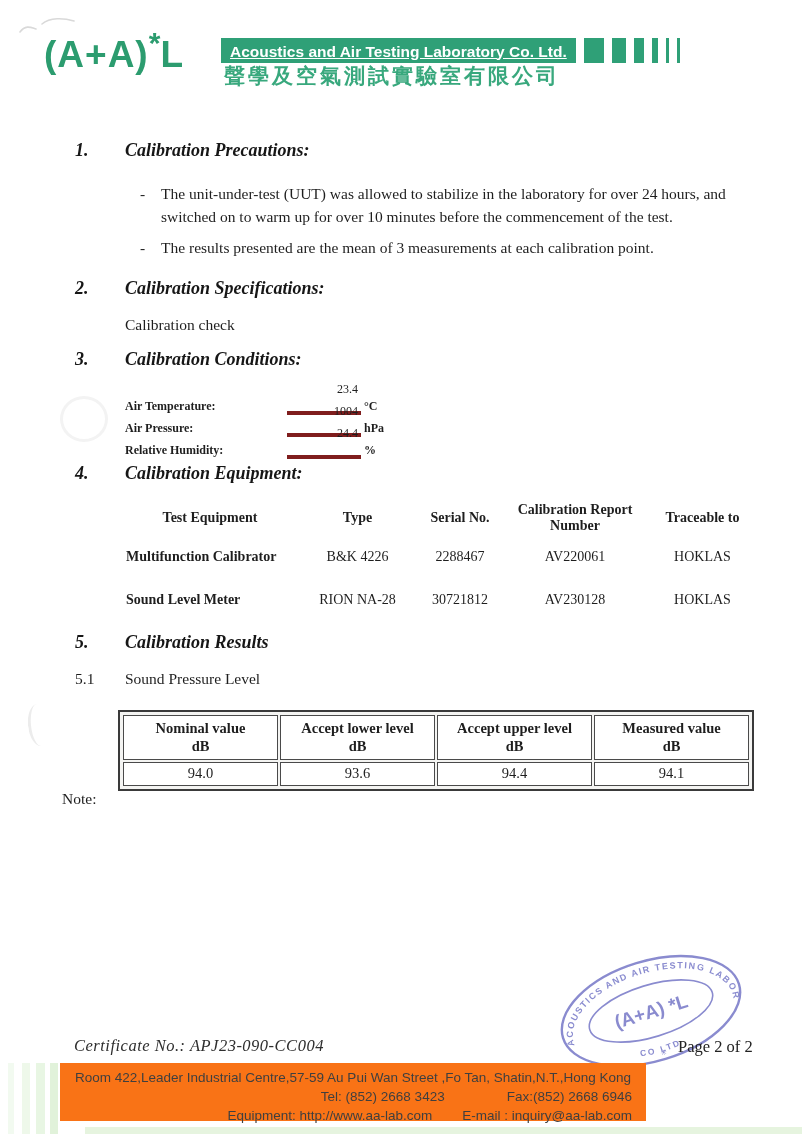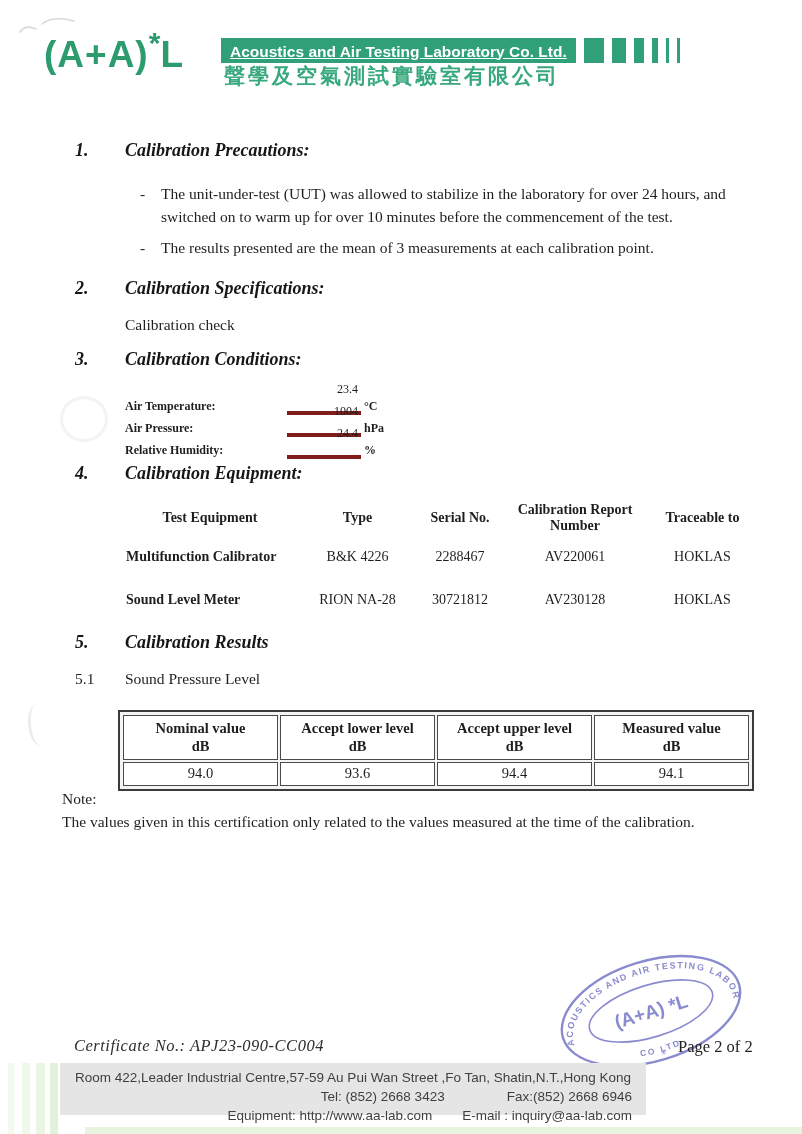--- a/index.html
+++ b/index.html
@@ -100,22 +100,22 @@
   }
   
   .stamp { position:absolute; left:553px; top:956px; transform:rotate(-17deg); opacity:.88; }
   
   .cert {
     position:absolute; left:74px; top:1036px;
     font-style:italic; font-size:16.5px; color:#2e2e2e; letter-spacing:.5px;
   }
   .pagenum { position:absolute; left:678px; top:1037px; font-size:16.5px; color:#222; }
   .addr-box {
-    position:absolute; left:60px; top:1063px; width:586px; height:52px;
-    background:#e5e5e5;
+    position:absolute; left:60px; top:1063px; width:586px; height:58px;
+    background:#f97316;
     font-family:"Liberation Sans", sans-serif; font-size:13.5px; color:#3f3f3f;
     padding-top:5px;
   }
   .addr-line1 { text-align:center; line-height:19px; }
   .addr-line2, .addr-line3 {
     display:flex; justify-content:flex-end; line-height:19px; padding-right:14px;
   }
   .addr-line2 .gap { width:62px; }
   .addr-line3 .gap { width:30px; }
   .stripe { position:absolute; background:#cdeac2; }
@@ -250,21 +250,20 @@
         <td>94.0</td>
         <td>93.6</td>
         <td>94.4</td>
         <td>94.1</td>
       </tr>
     </tbody>
       </table>
   </div>
 
   <div class="note-label">Note:</div>
-  <div class="note-text">The values given in this certification only related to the values measured at the time of the calibration.</div>
 
   <svg class="stamp" width="196" height="110" viewBox="0 0 196 110">
     <defs>
       <path id="arcTop" d="M 16 70 A 83 46 0 1 1 180 70" fill="none"></path>
       <path id="arcBottom" d="M 62 92 A 72 40 0 0 0 134 92" fill="none"></path>
     </defs>
     <ellipse cx="98" cy="55" rx="92" ry="50" fill="none" stroke="#7a7cc9" stroke-width="2.4"></ellipse>
     <ellipse cx="98" cy="55" rx="64" ry="26" fill="none" stroke="#7a7cc9" stroke-width="1.6"></ellipse>
     <text font-family="Liberation Sans, sans-serif" font-size="9" font-weight="bold" fill="#7a7cc9" letter-spacing="1.5">
       <textPath href="#arcTop" startOffset="2%">ACOUSTICS AND AIR TESTING LABORATORY</textPath>

